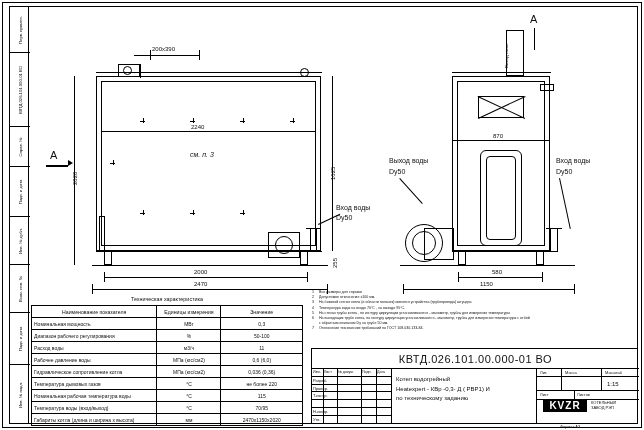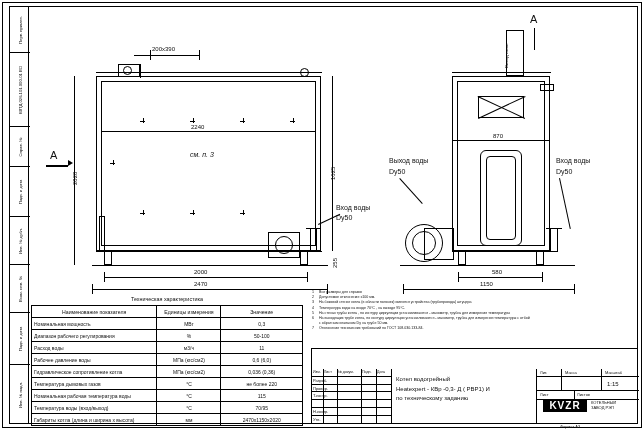--- a/index.html
+++ b/index.html
@@ -297,20 +297,21 @@
         <span class="num"></span>
         <span>с обратным клапаном Dy на трубе 50 мм.</span>
       </div>
     <div>
         <span class="num">7</span>
         <span>Отклонение технических требований по ГОСТ 108.030.133-84.</span>
       </div>
   </div>
 
   <div id="tb">
+    <div id="tbName">КВТД.026.101.00.000-01 ВО</div>
 
     <div id="tbLeft">
       <div class="tbrow tbrowHdr" style="top:0;">
         <span class="c" style="left:1px;">Изм.</span>
         <span class="c" style="left:12px;">Лист</span>
         <span class="c" style="left:26px;">№ докум.</span>
         <span class="c" style="left:50px;">Подп.</span>
         <span class="c" style="left:65px;">Дата</span>
       </div>
       <div class="tbrow" style="top:7.8px;">

